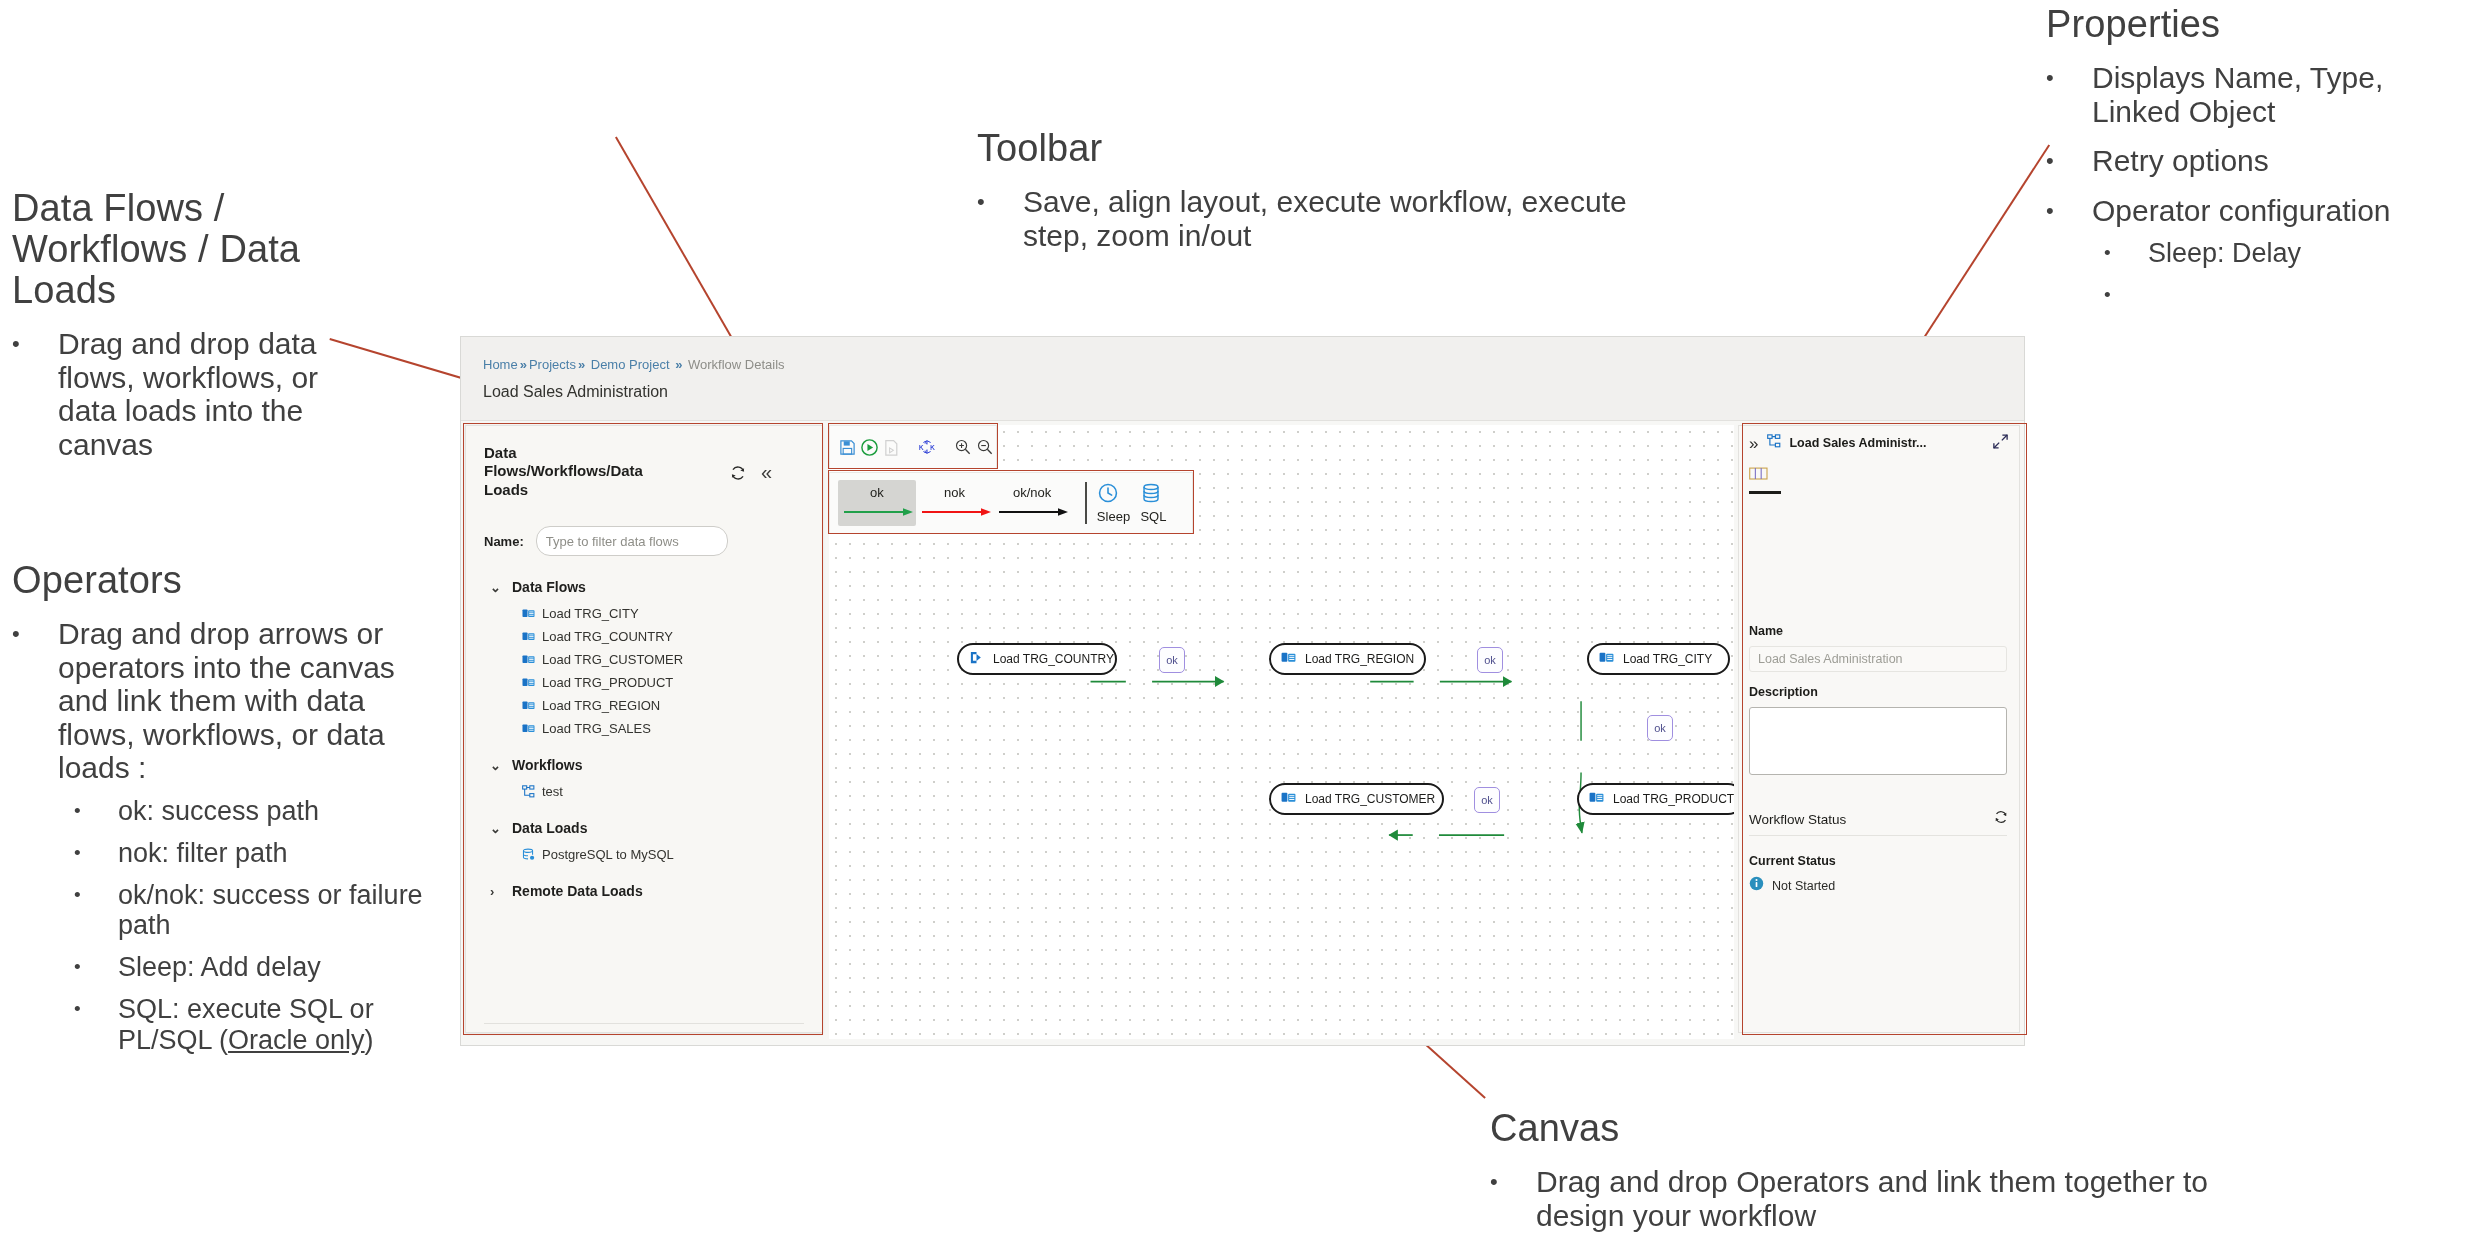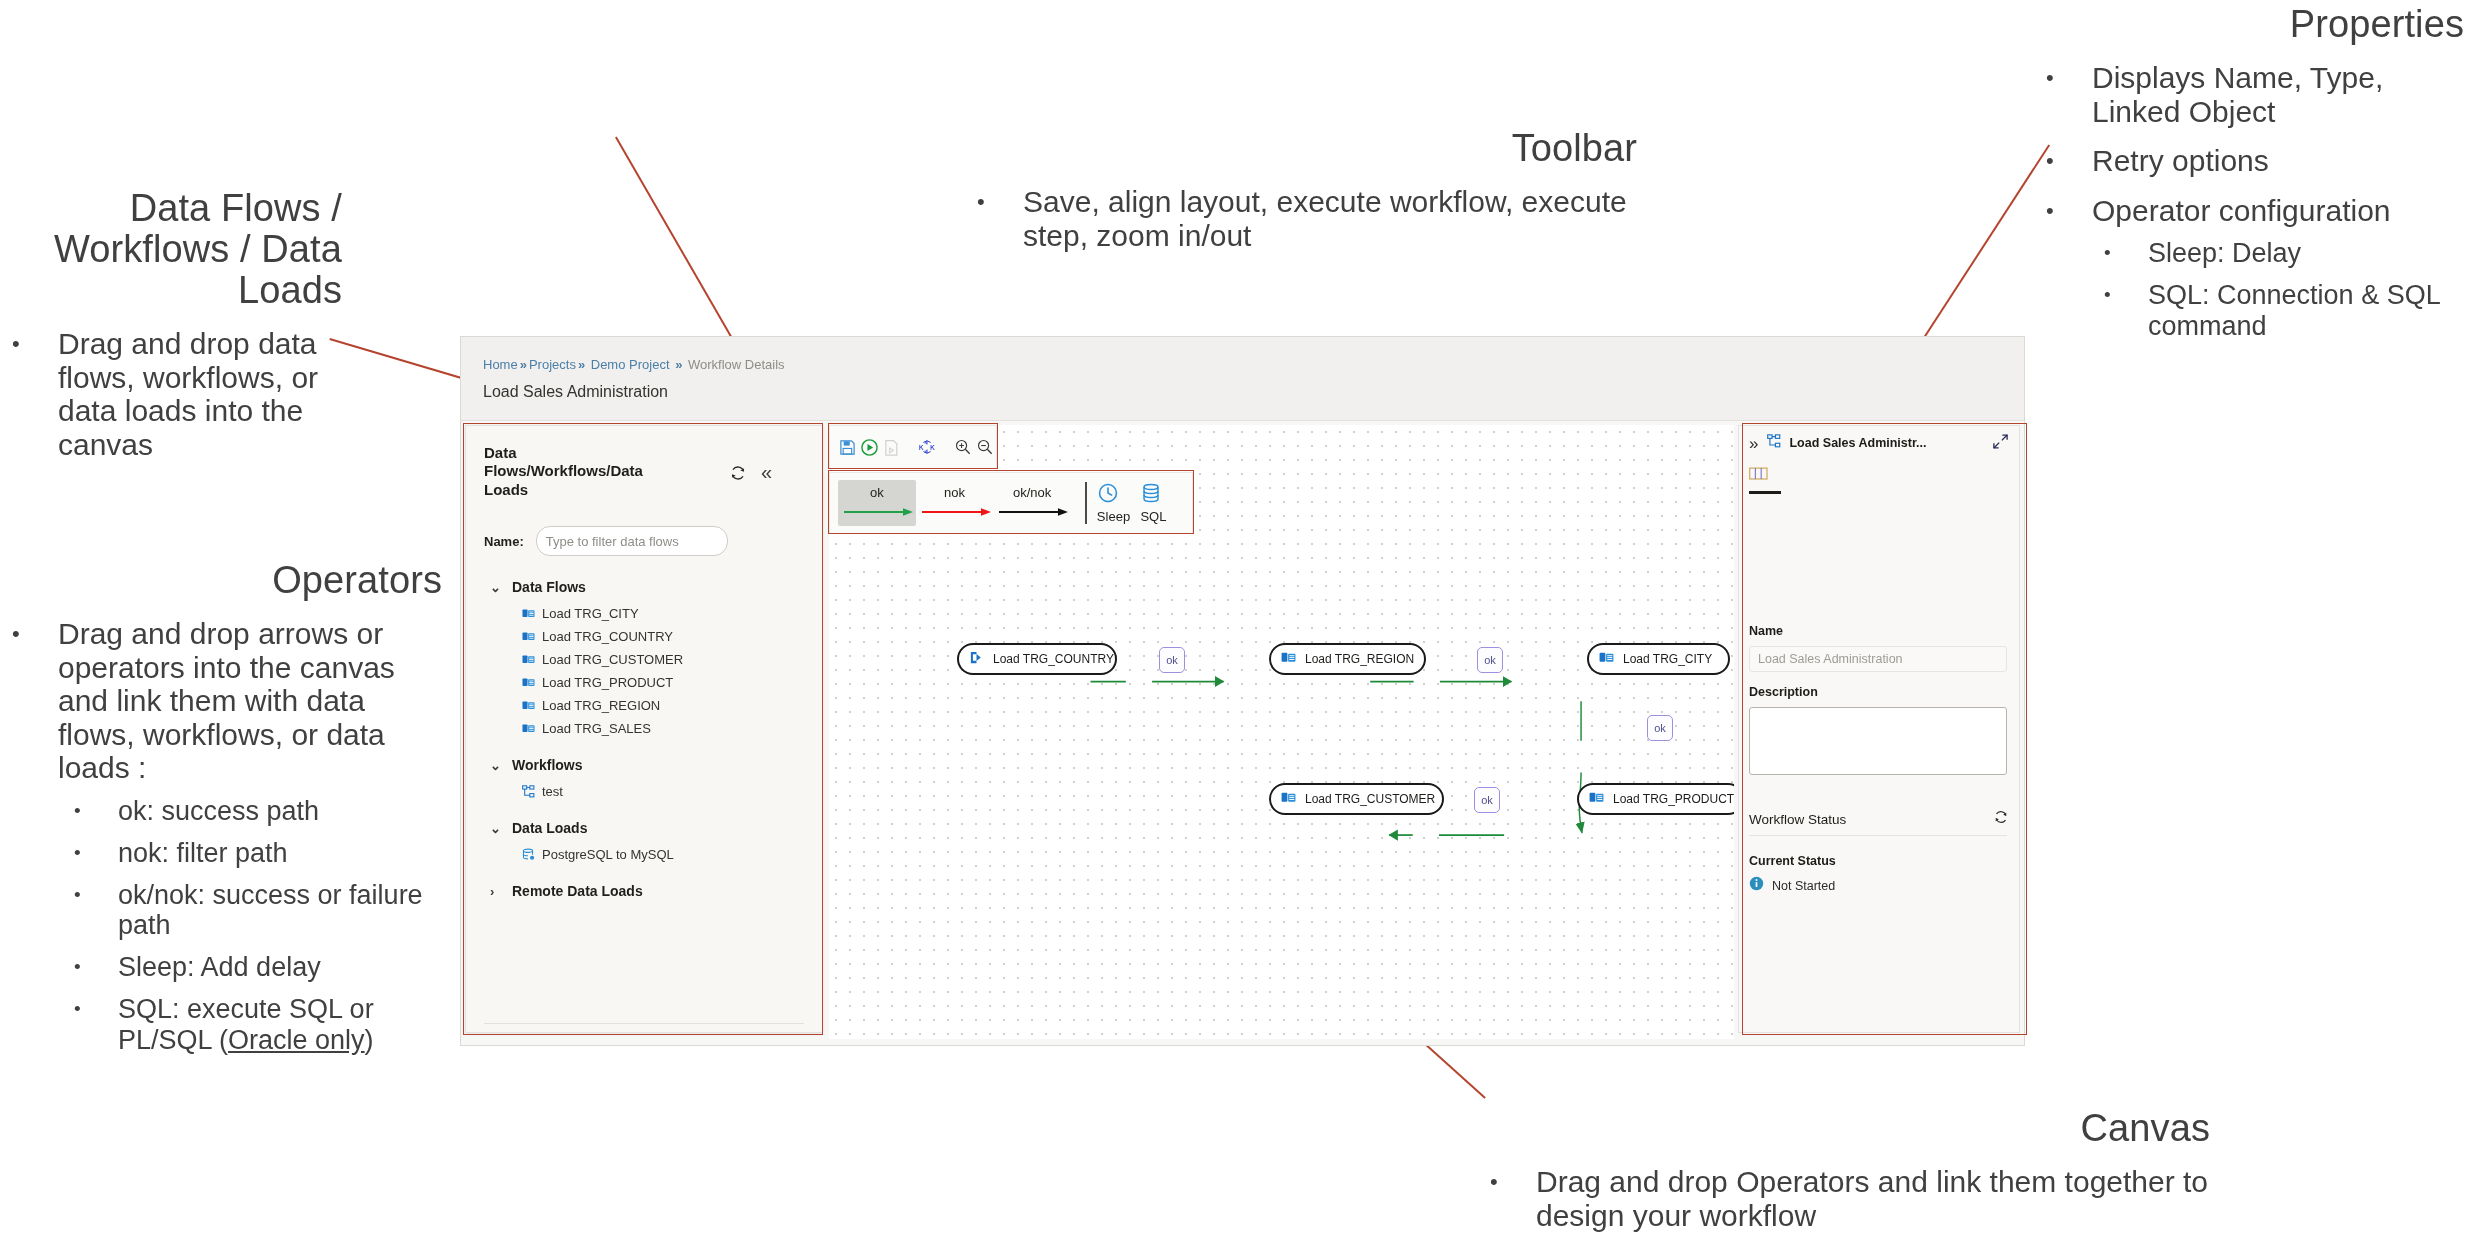--- a/index.html
+++ b/index.html
@@ -6,21 +6,21 @@
   html, body { margin:0; padding:0; }
   body {
     width:2471px; height:1257px; position:relative;
     background:#ffffff;
     font-family:"Liberation Sans", sans-serif;
     overflow:hidden;
   }
 
   
   .ann { position:absolute; color:#3b3b3b; }
-  .ann-h { font-size:38px; font-weight:400; line-height:1.08; color:#404040; letter-spacing:.1px;text-align:right; }
+  .ann-h { font-size:38px; font-weight:400; line-height:1.08; color:#404040; letter-spacing:.1px; }
   .ann-ul { list-style:none; margin:0; padding:0; }
   .ann-li { font-size:30px; line-height:1.12; color:#404040; display:flex; margin-top:16px; }
   .ann-li .bul { width:46px; flex:0 0 46px; font-size:22px; line-height:1.5; }
   .ann-li .txt { flex:1 1 auto; }
   .ann-li2 { font-size:27px; line-height:1.14; color:#404040; display:flex; margin-top:11px; }
   .ann-li2 .bul { width:44px; flex:0 0 44px; font-size:19px; line-height:1.6; }
   .ann-li2 .txt { flex:1 1 auto; }
   .u { text-decoration:underline; }
 
   
@@ -226,21 +226,20 @@
       <span class="txt">Operator configuration</span>
     </li>
   </ul>
   <ul class="ann-ul" style="margin-left:58px; margin-top:4px;">
     <li class="ann-li2">
       <span class="bul">•</span>
       <span class="txt">Sleep: Delay</span>
     </li>
     <li class="ann-li2">
       <span class="bul">•</span>
-      <span class="txt">SQL: Connection &amp; SQL command</span>
     </li>
   </ul>
 </div>
 
 <div class="ann" style="left:1490px; top:1108px; width:720px;">
   <div class="ann-h">Canvas</div>
   <ul class="ann-ul">
     <li class="ann-li">
       <span class="bul">•</span>
       <span class="txt">Drag and drop Operators and link them together to design your workflow</span>

